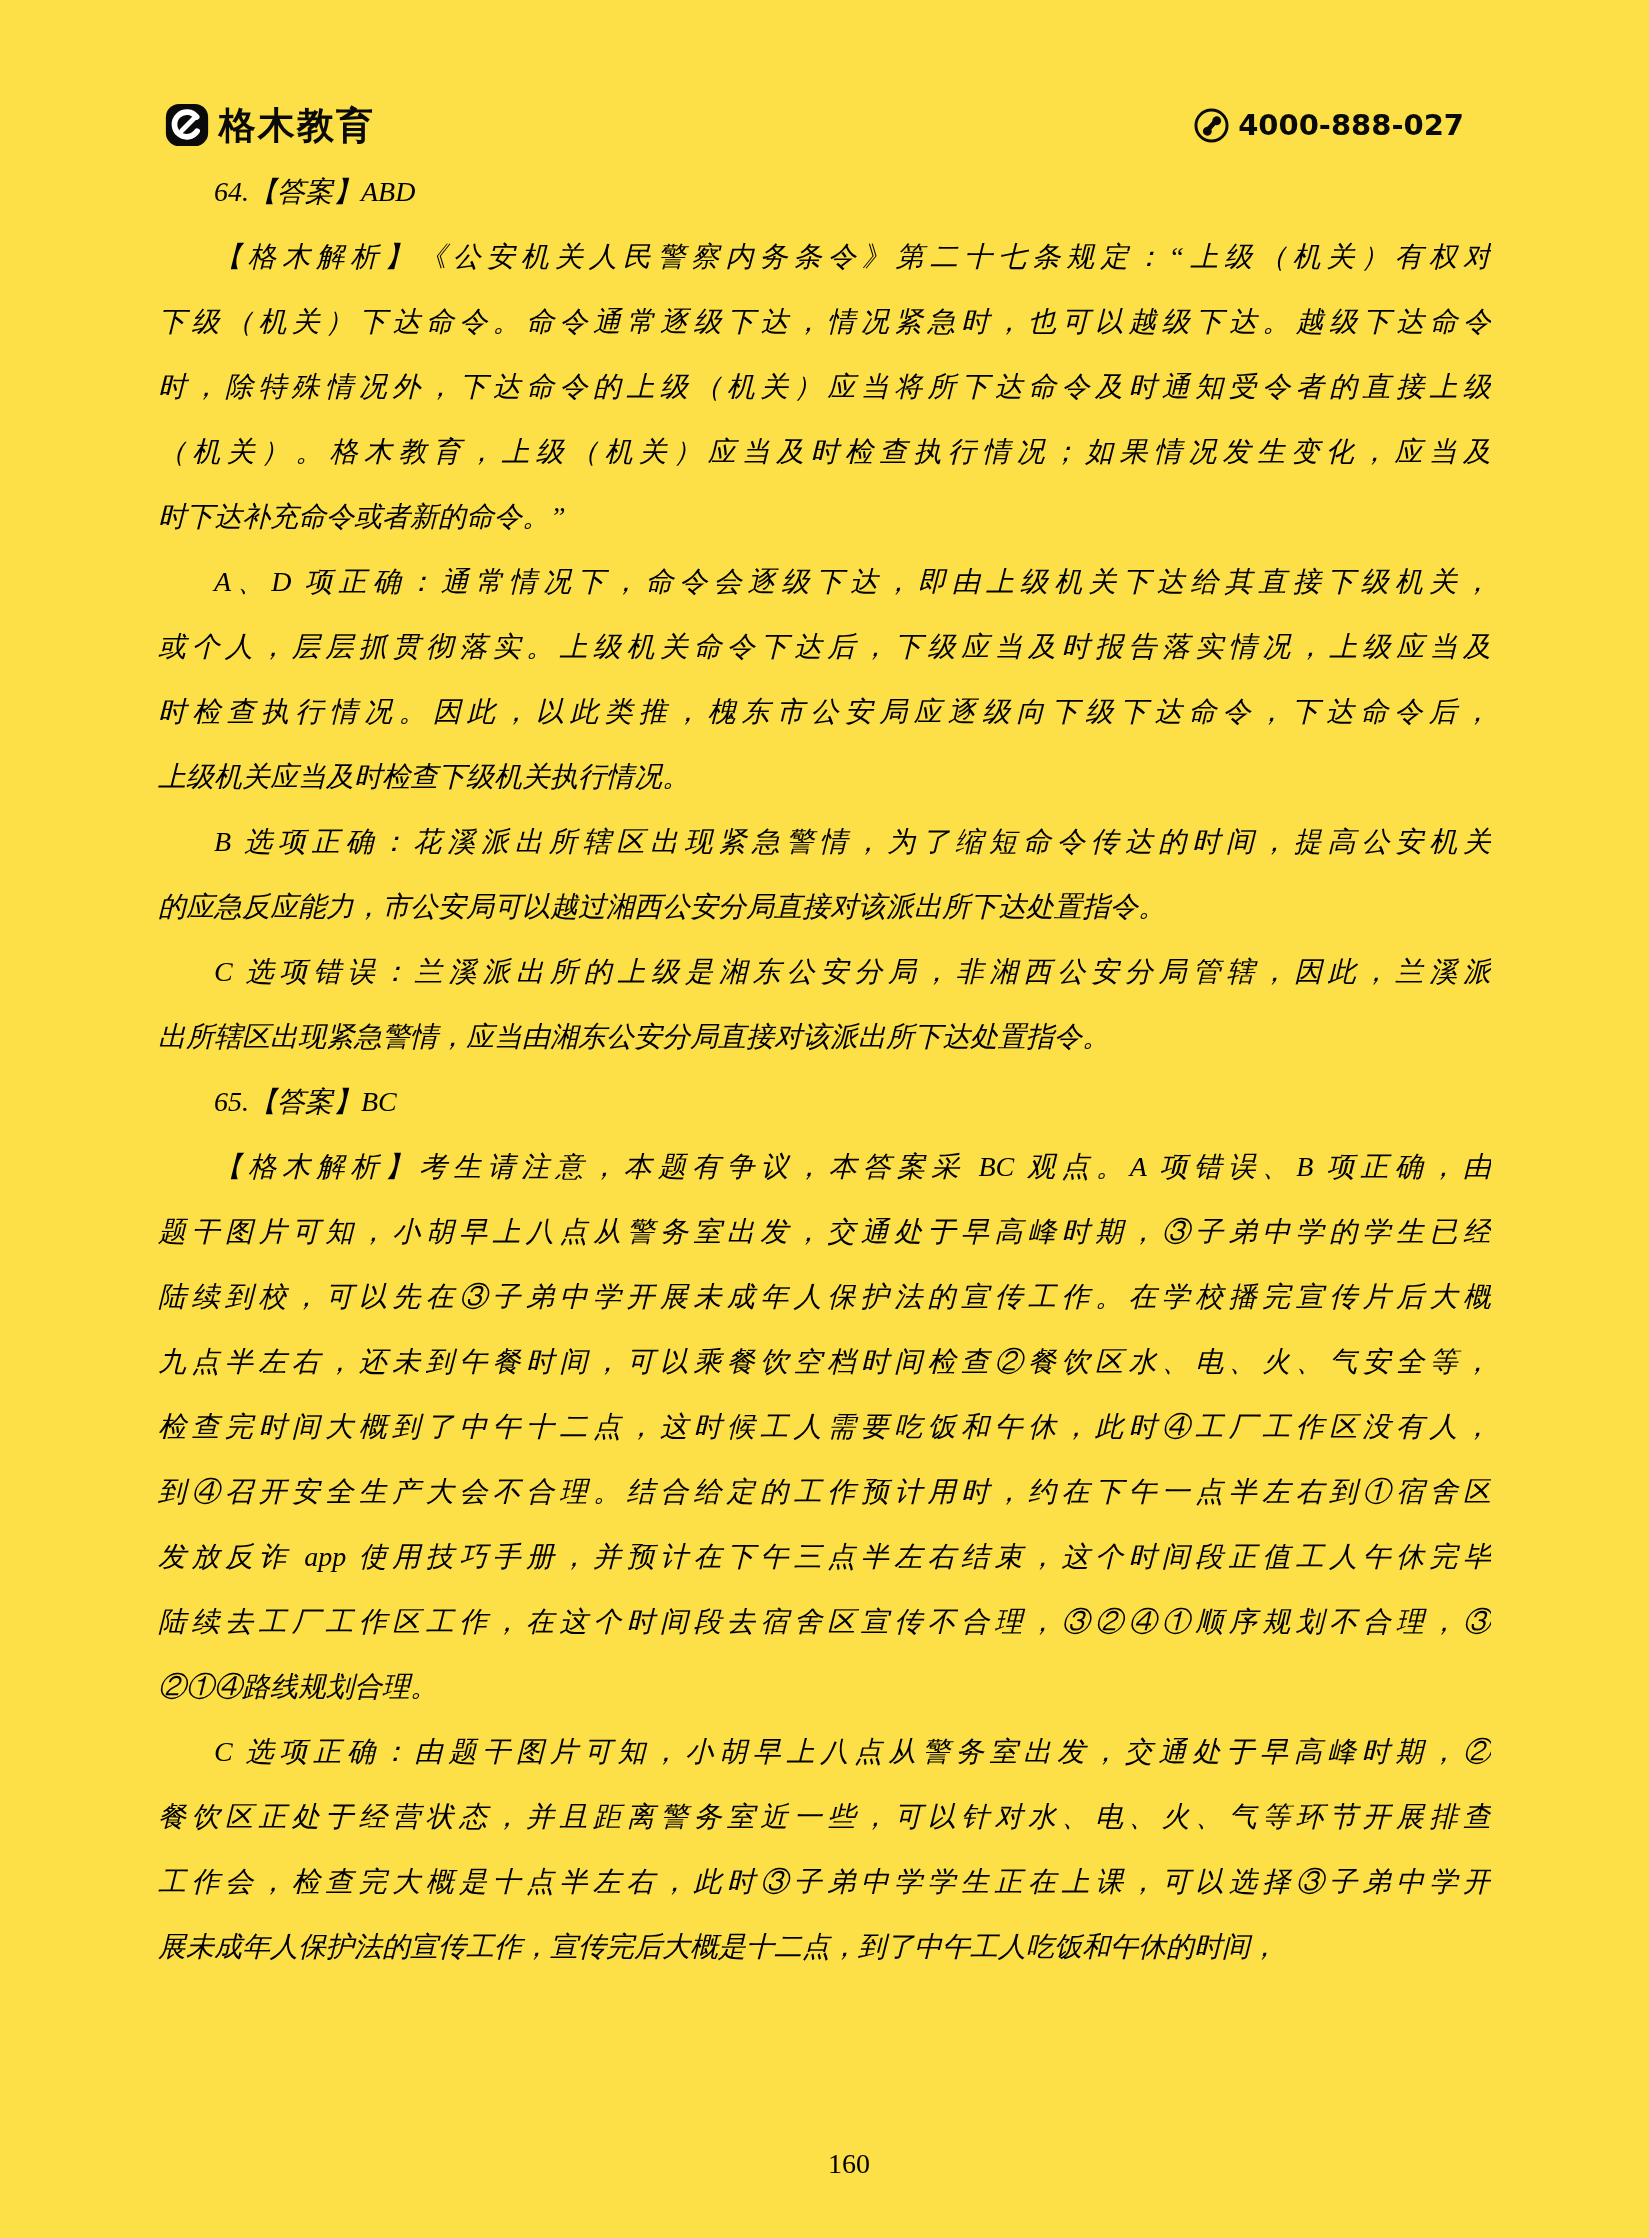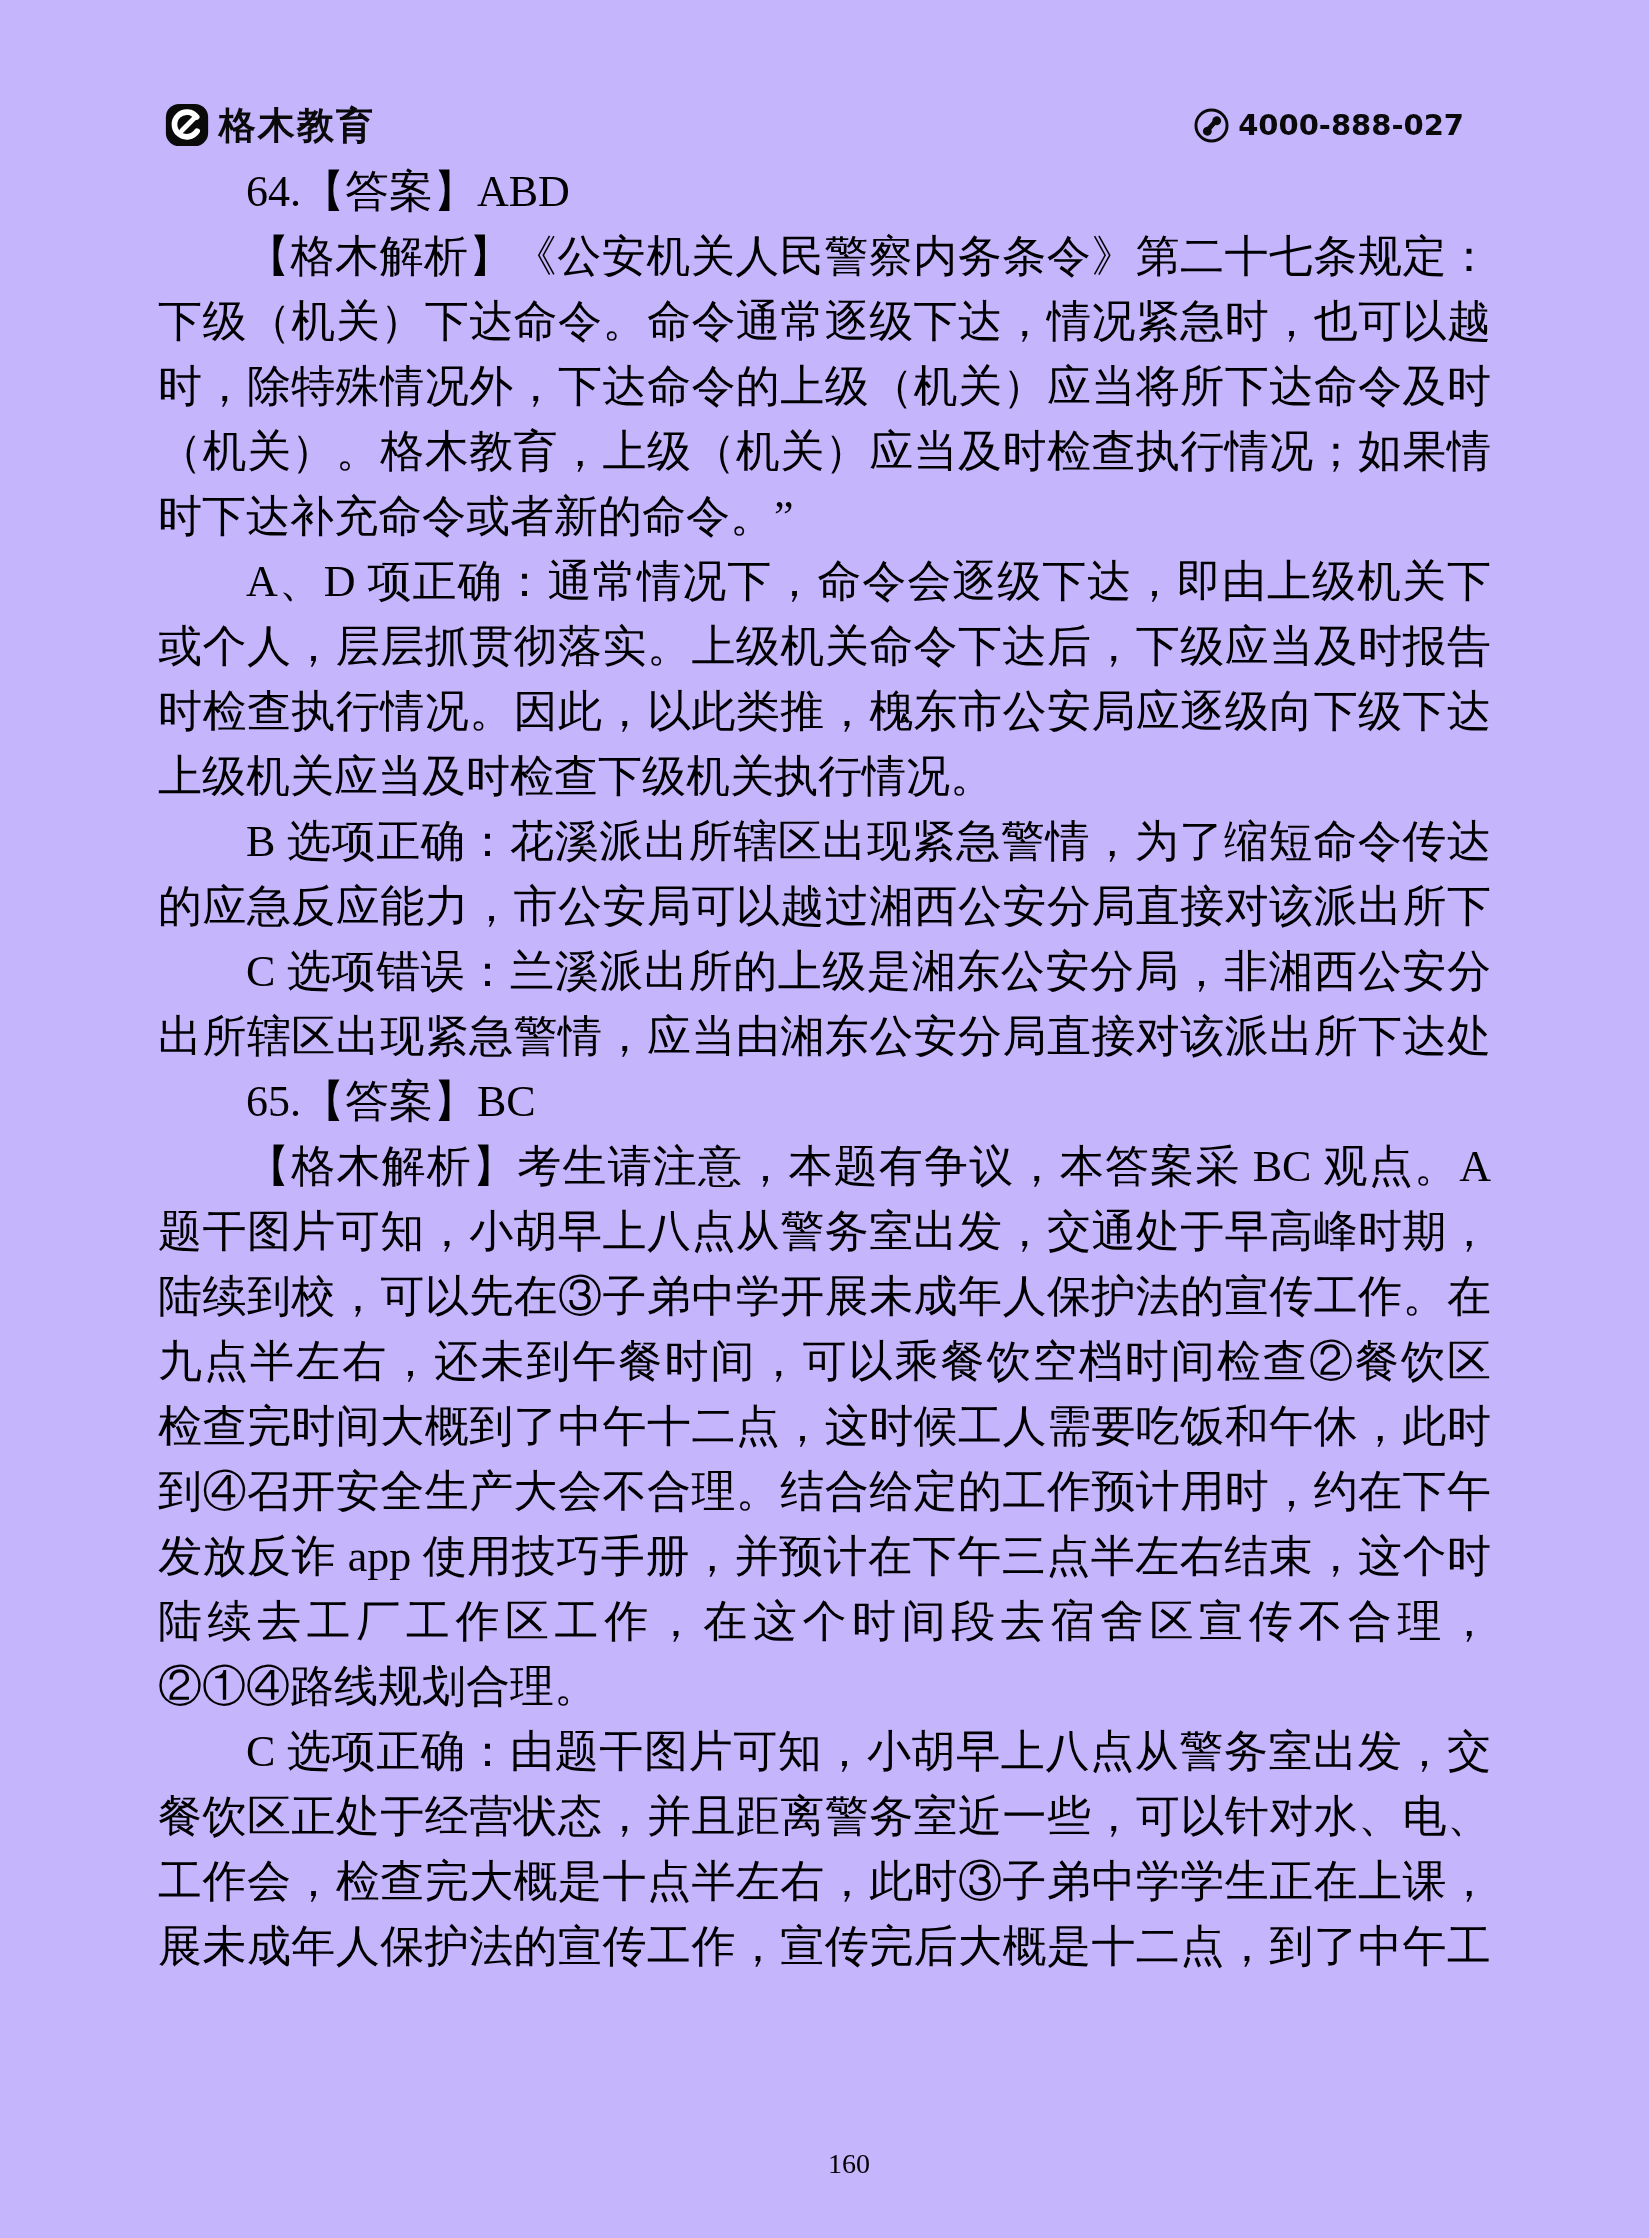--- a/index.html
+++ b/index.html
@@ -12,21 +12,21 @@
     width: 1650px;
     height: 2239px;
     position: relative;
     overflow: hidden;
     font-family: "Liberation Serif", "DejaVu Serif", serif;
     color: #000000;
   }
   .page {
     position: absolute;
     inset: 0;
-    background: #c4b5fd;
+    background: #fde047;
   }
 
   
   header.page-header {
     position: absolute;
     top: 100px;
     left: 165px;
     right: 186px;
     height: 50px;
     display: flex;
@@ -72,26 +72,27 @@
 
   
   main.doc-body {
     position: absolute;
     top: 159px;
     left: 158px;
     width: 1333px;
   }
   .paragraph { margin: 0; }
   .line {
-    font-size: 44px;
+    font-size: 28px;
     line-height: 65px;
     height: 65px;
     text-align: justify;
     overflow: hidden;
     white-space: normal;
+    font-style: italic;
   }
   .line.fill { text-align-last: justify; }
   .line.indent { text-indent: 2em; }
 
   
   footer.page-footer {
     position: absolute;
     top: 2147px;
     left: 0;
     width: 100%;

